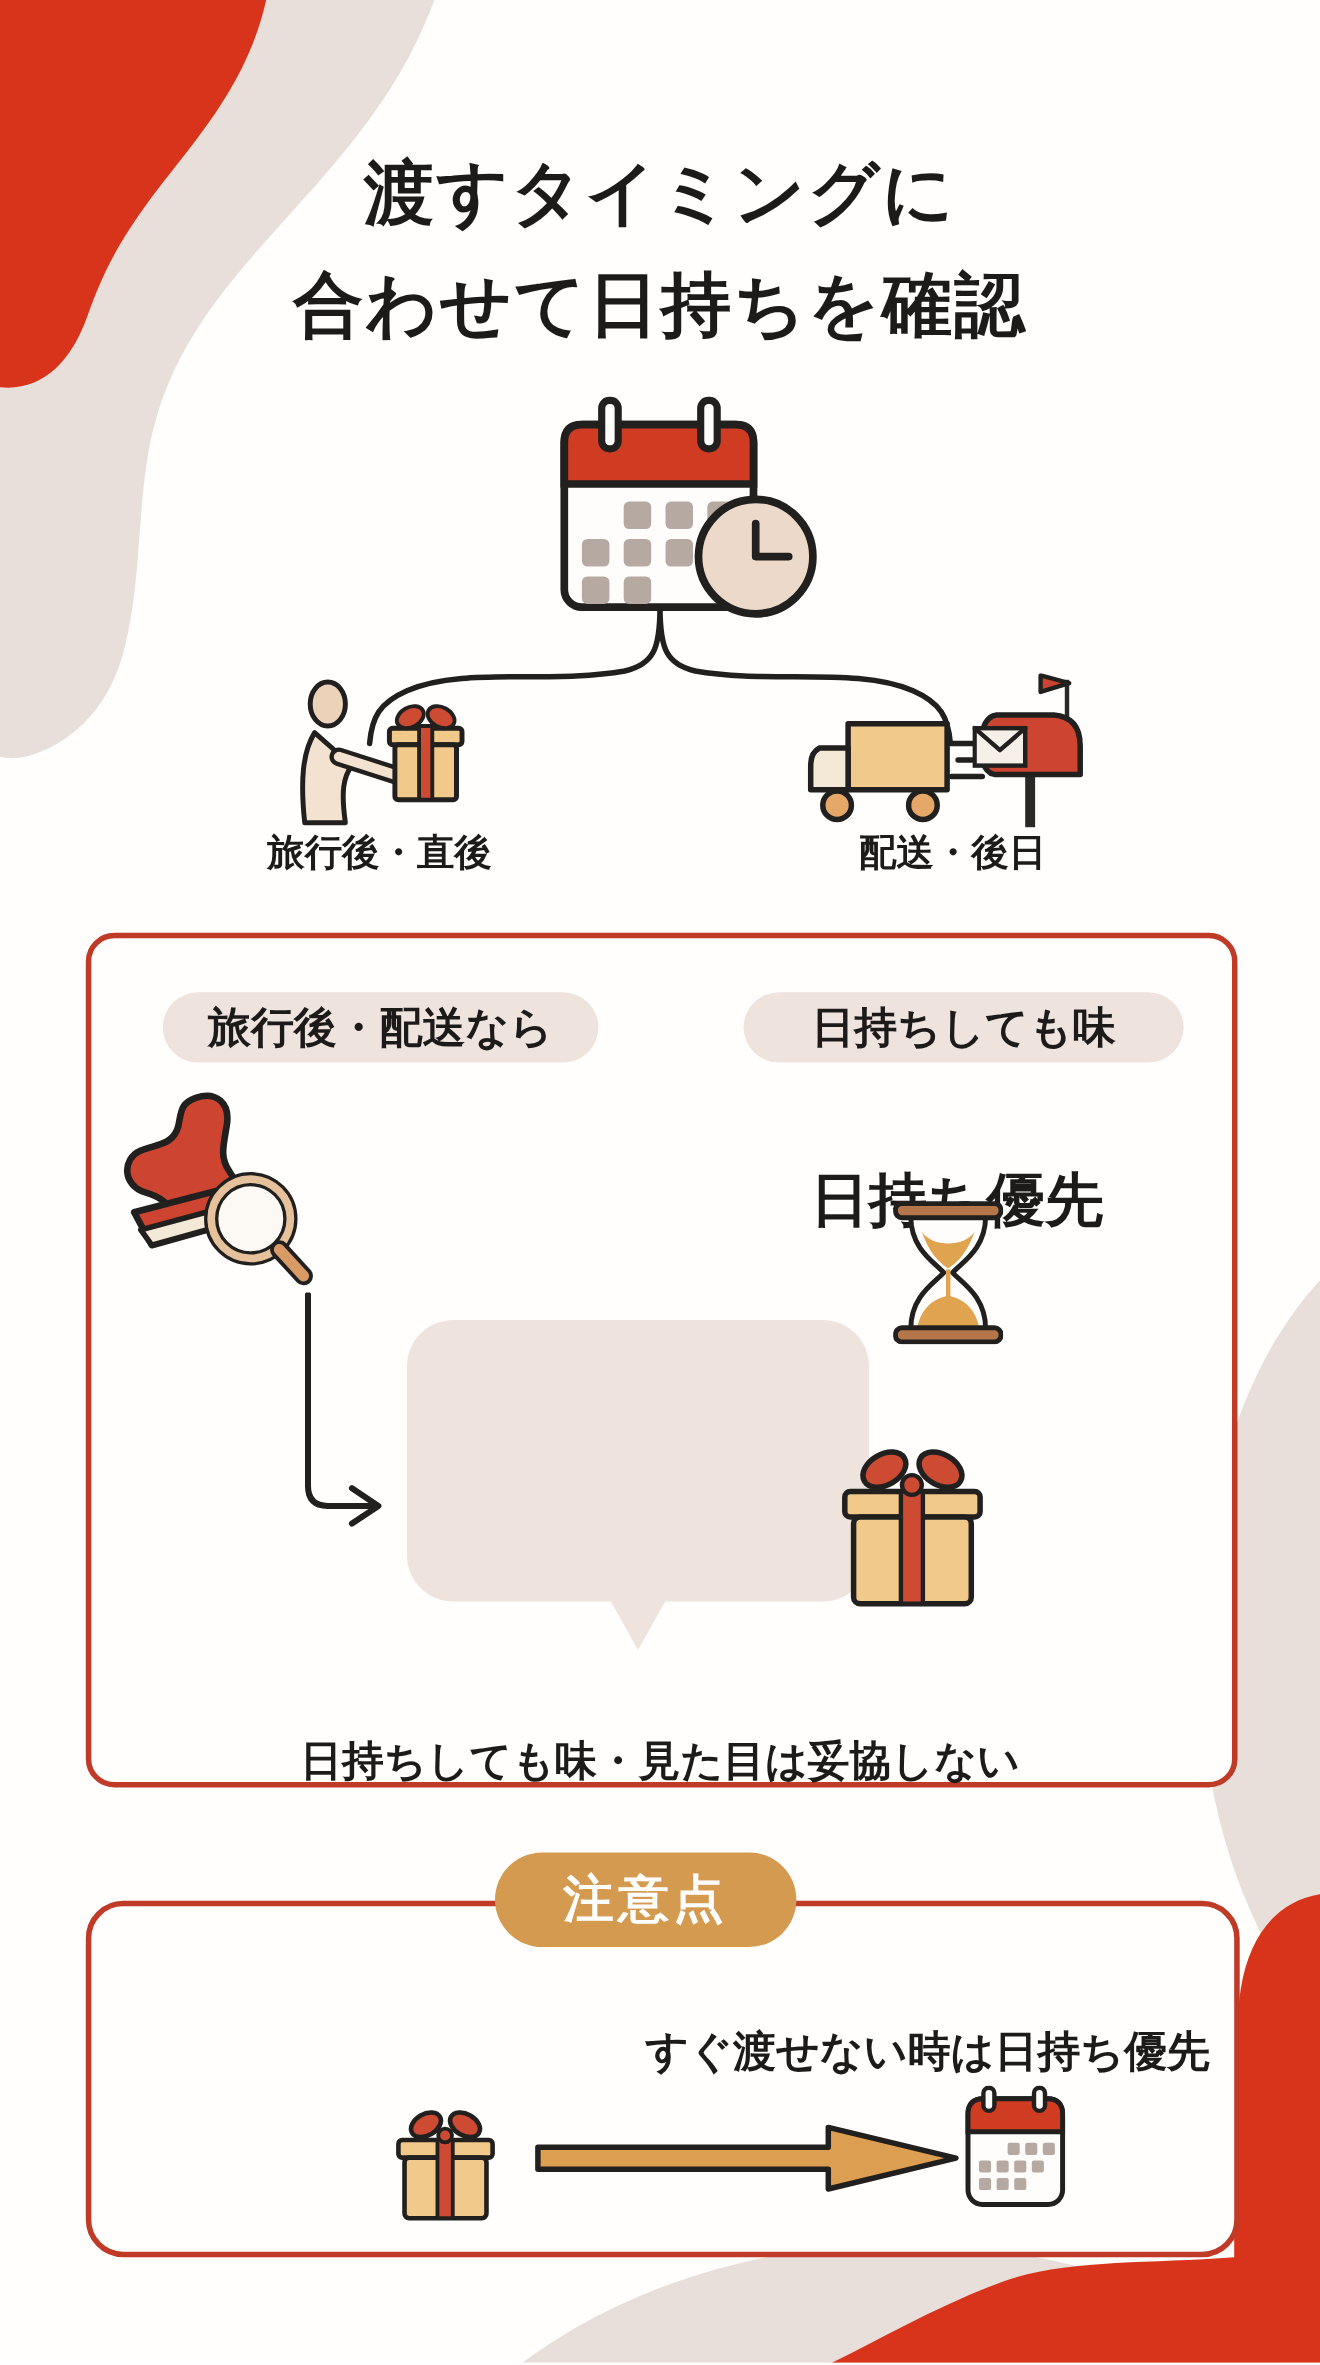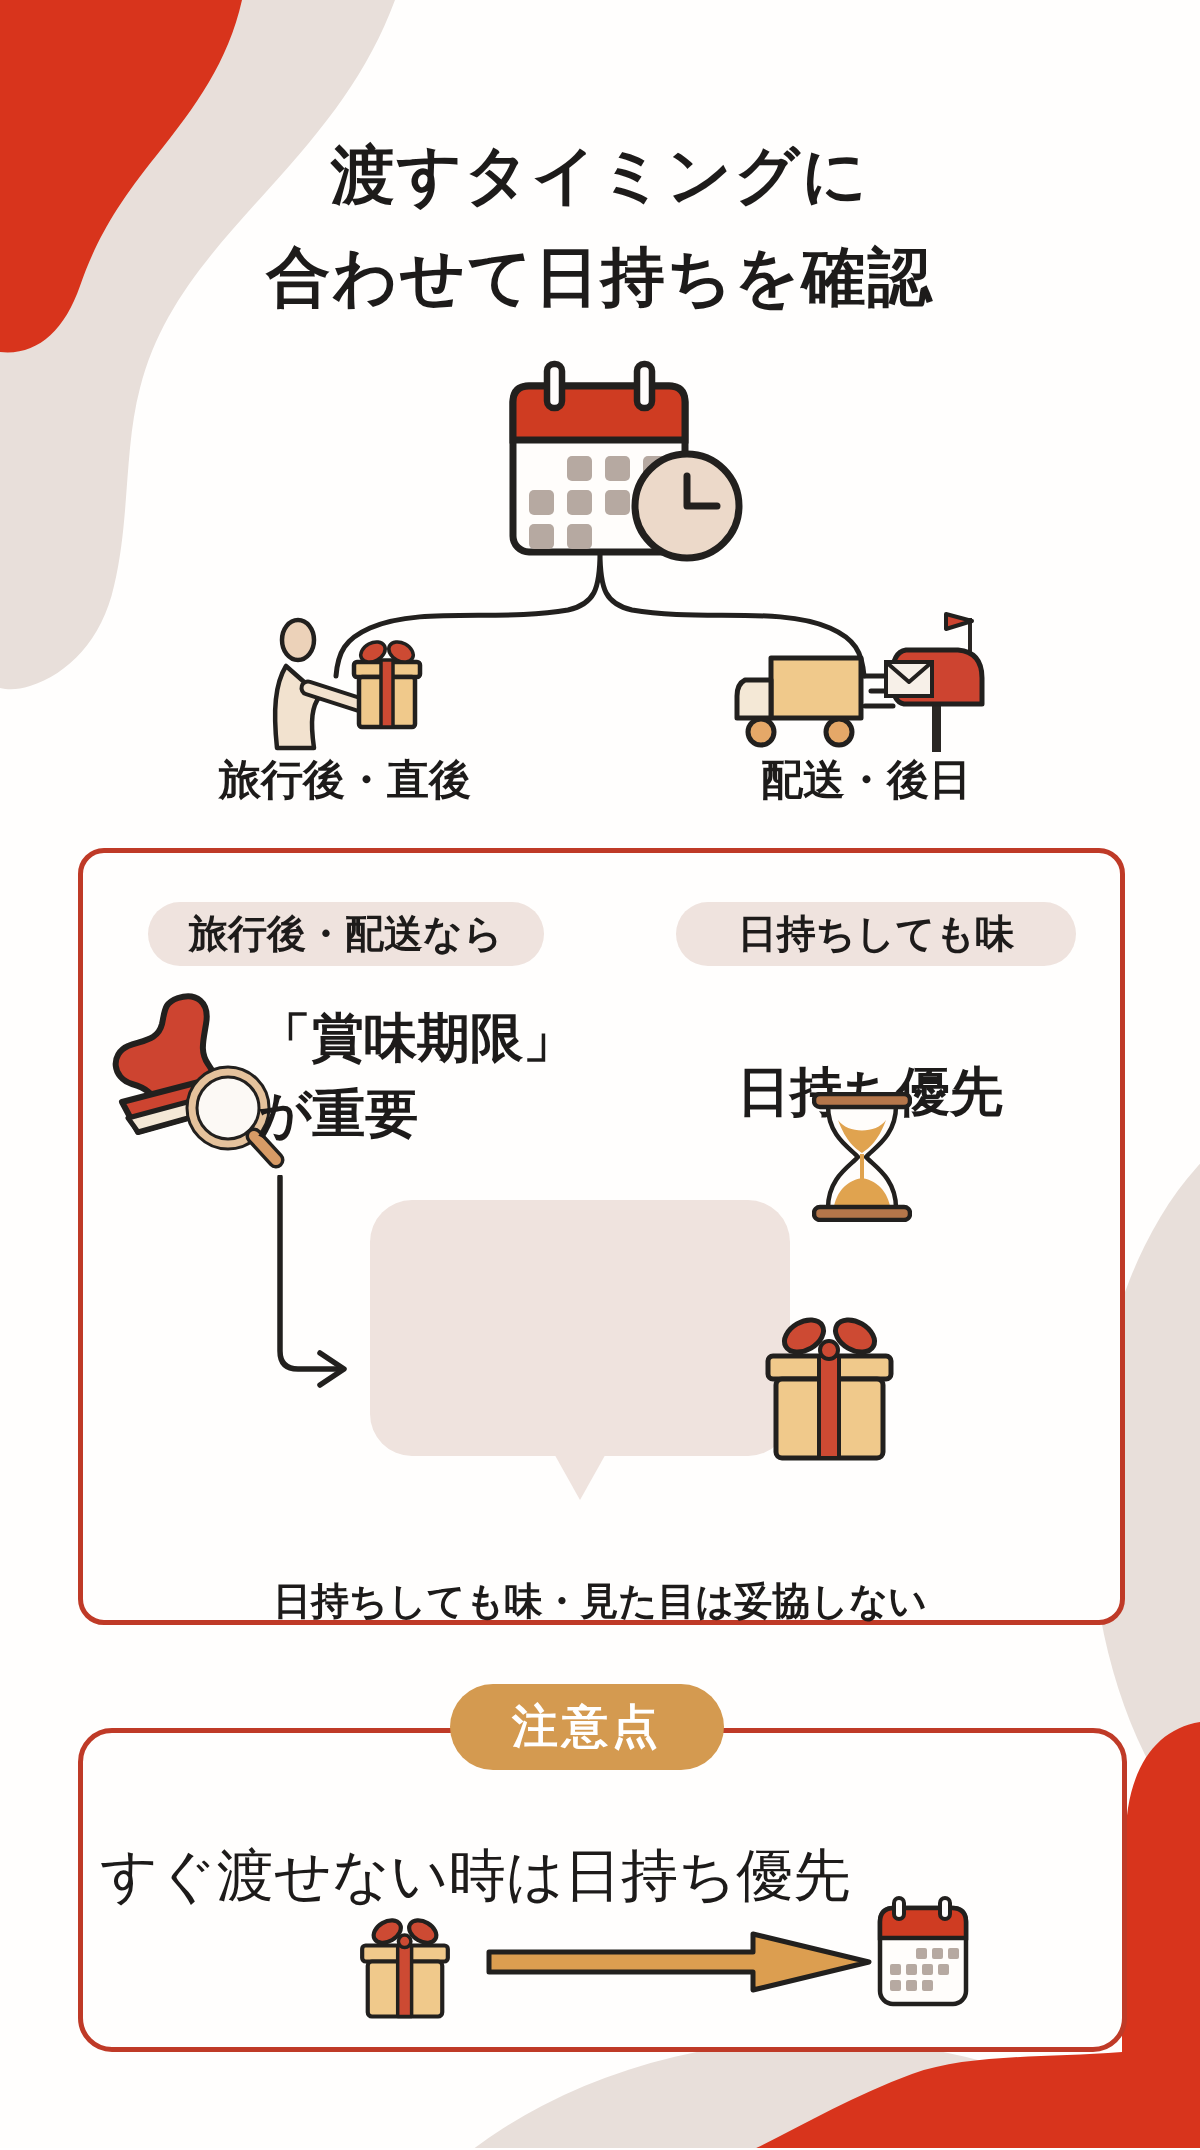--- a/index.html
+++ b/index.html
@@ -2,34 +2,34 @@
 <html style="--blob_red: #d8341c; --blob_beige: #e8dfda; --box_border_red: #bf3a27; --icon_red: #cd4430; --calendar_red: #cf3c22; --pill_bg: #efe3de; --bubble_bg: #efe3de; --note_badge_bg: #d49a50; --arrow_orange: #dc9e50; --tan: #f0c98b; --cream: #f4e8d6; --ribbon_red: #cd4a33; --sand: #e0a34f; --wheel: #e5a868; --grid_gray: #b6a9a1; --ink: #22201e; --text: #1d1b1a;"><head>
 <meta charset="utf-8">
 <style>
   html,body{margin:0;padding:0;background:#ffffff;}
   .canvas{position:relative;width:1200px;height:2148px;overflow:hidden;background:#fffefd;
           font-family:"DejaVu Sans","Liberation Sans",sans-serif;color:var(--text,#1d1b1a);}
   .abs{position:absolute;}
   .center{text-align:center;margin-top:44px;}
   
   .title-line{left:0;width:1200px;text-align:center;font-size:64px;font-weight:800;letter-spacing:2px;color:var(--text);}
-  .branch-label{font-size:42px;font-weight:800;text-align:center;color:var(--text);}
+  .branch-label{font-size:34px;font-weight:800;text-align:center;color:var(--text);}
   .pill{background:var(--pill_bg);border-radius:34px;display:flex;align-items:center;justify-content:center;
         font-size:39px;font-weight:800;color:var(--text);}
   .heading{font-size:53px;font-weight:800;line-height:76px;color:var(--text);}
   .bubble{background:var(--bubble_bg);border-radius:42px;}
   .bubble-text{font-size:50px;font-weight:800;line-height:80px;color:var(--text);}
   .tail{width:0;height:0;border-left:28px solid transparent;border-right:28px solid transparent;
         border-top:50px solid var(--bubble_bg);}
   .caption{font-size:38px;font-weight:700;color:var(--text);}
   .main-box{border:5px solid var(--box_border_red);border-radius:26px;background:#fffefd;}
   .note-box{border:5px solid var(--box_border_red);border-radius:34px;background:#fffefd;}
   .note-badge{background:var(--note_badge_bg);border-radius:46px;display:flex;align-items:center;justify-content:center;
               color:#fff;font-size:46px;font-weight:800;letter-spacing:4px;}
-  .note-text{font-size:57px;font-weight:400;text-align:left;color:var(--text);}
+  .note-text{font-size:39px;font-weight:700;text-align:right;color:var(--text);}
   
   svg{display:block;}
   .s-ink{stroke:var(--ink);fill:none;stroke-linecap:round;stroke-linejoin:round;}
   .f-red{fill:var(--icon_red);stroke:var(--ink);stroke-linejoin:round;}
   .f-tan{fill:var(--tan);stroke:var(--ink);stroke-linejoin:round;}
   .f-cream{fill:var(--cream);stroke:var(--ink);stroke-linejoin:round;}
   .f-white{fill:#fffdfb;stroke:var(--ink);stroke-linejoin:round;}
   .f-ribbon{fill:var(--ribbon_red);stroke:var(--ink);stroke-linejoin:round;}
   .f-sand{fill:var(--sand);}
   .f-grid{fill:var(--grid_gray);}
@@ -117,24 +117,20 @@
     <path class="f-red" stroke-width="6" d="M78,8 C96,2 110,12 106,34 C103,52 100,62 108,74 C114,84 120,90 122,96 L60,118 C54,104 46,98 32,94 C12,88 10,64 28,56 C44,50 58,50 62,34 C65,20 64,13 78,8 Z"></path>
     <path class="f-red" stroke-width="6" d="M22,112 L122,86 L138,114 L38,142 Z"></path>
     <path class="f-cream" stroke-width="5" d="M28,128 L132,100 L138,114 L38,142 Z"></path>
     <circle cx="128" cy="118" r="36" fill="#fcf9f5" stroke="#e5c29c" stroke-width="10"></circle>
     <circle cx="128" cy="118" r="41" fill="none" stroke="var(--ink)" stroke-width="3"></circle>
     <circle cx="128" cy="118" r="31" fill="none" stroke="var(--ink)" stroke-width="3"></circle>
     <line x1="154" y1="146" x2="176" y2="170" stroke="var(--ink)" stroke-width="17" stroke-linecap="round"></line>
     <line x1="154" y1="146" x2="176" y2="170" stroke="#d89b66" stroke-width="10" stroke-linecap="round"></line>
   </svg>
 
-  <div class="abs heading" style="left:258px;top:1000px">
-    <div>「賞味期限」</div>
-    <div>が重要</div>
-  </div>
 
   <div class="abs heading center" style="left:700px;top:1010px;width:340px">日持ち優先</div>
 
   <svg class="abs" style="left:812px;top:1092px" width="100" height="130" viewBox="0 0 100 130">
     <path class="f-white" stroke-width="4.5" d="M16,14 H84 C84,44 62,56 54,65 C62,74 84,86 84,116 H16 C16,86 38,74 46,65 C38,56 16,44 16,14 Z"></path>
     <path class="f-sand" d="M26,28 C36,42 64,42 74,28 C66,50 56,57 50,61 C44,57 34,50 26,28 Z"></path>
     <path class="f-sand" d="M22,114 H78 C74,96 62,88 50,86 C38,88 26,96 22,114 Z"></path>
     <rect class="f-sand" x="48" y="62" width="4" height="46"></rect>
     <rect x="2" y="2" width="96" height="13" rx="6" fill="#b5764a" stroke="var(--ink)" stroke-width="4.5"></rect>
     <rect x="2" y="115" width="96" height="13" rx="6" fill="#b5764a" stroke="var(--ink)" stroke-width="4.5"></rect>

